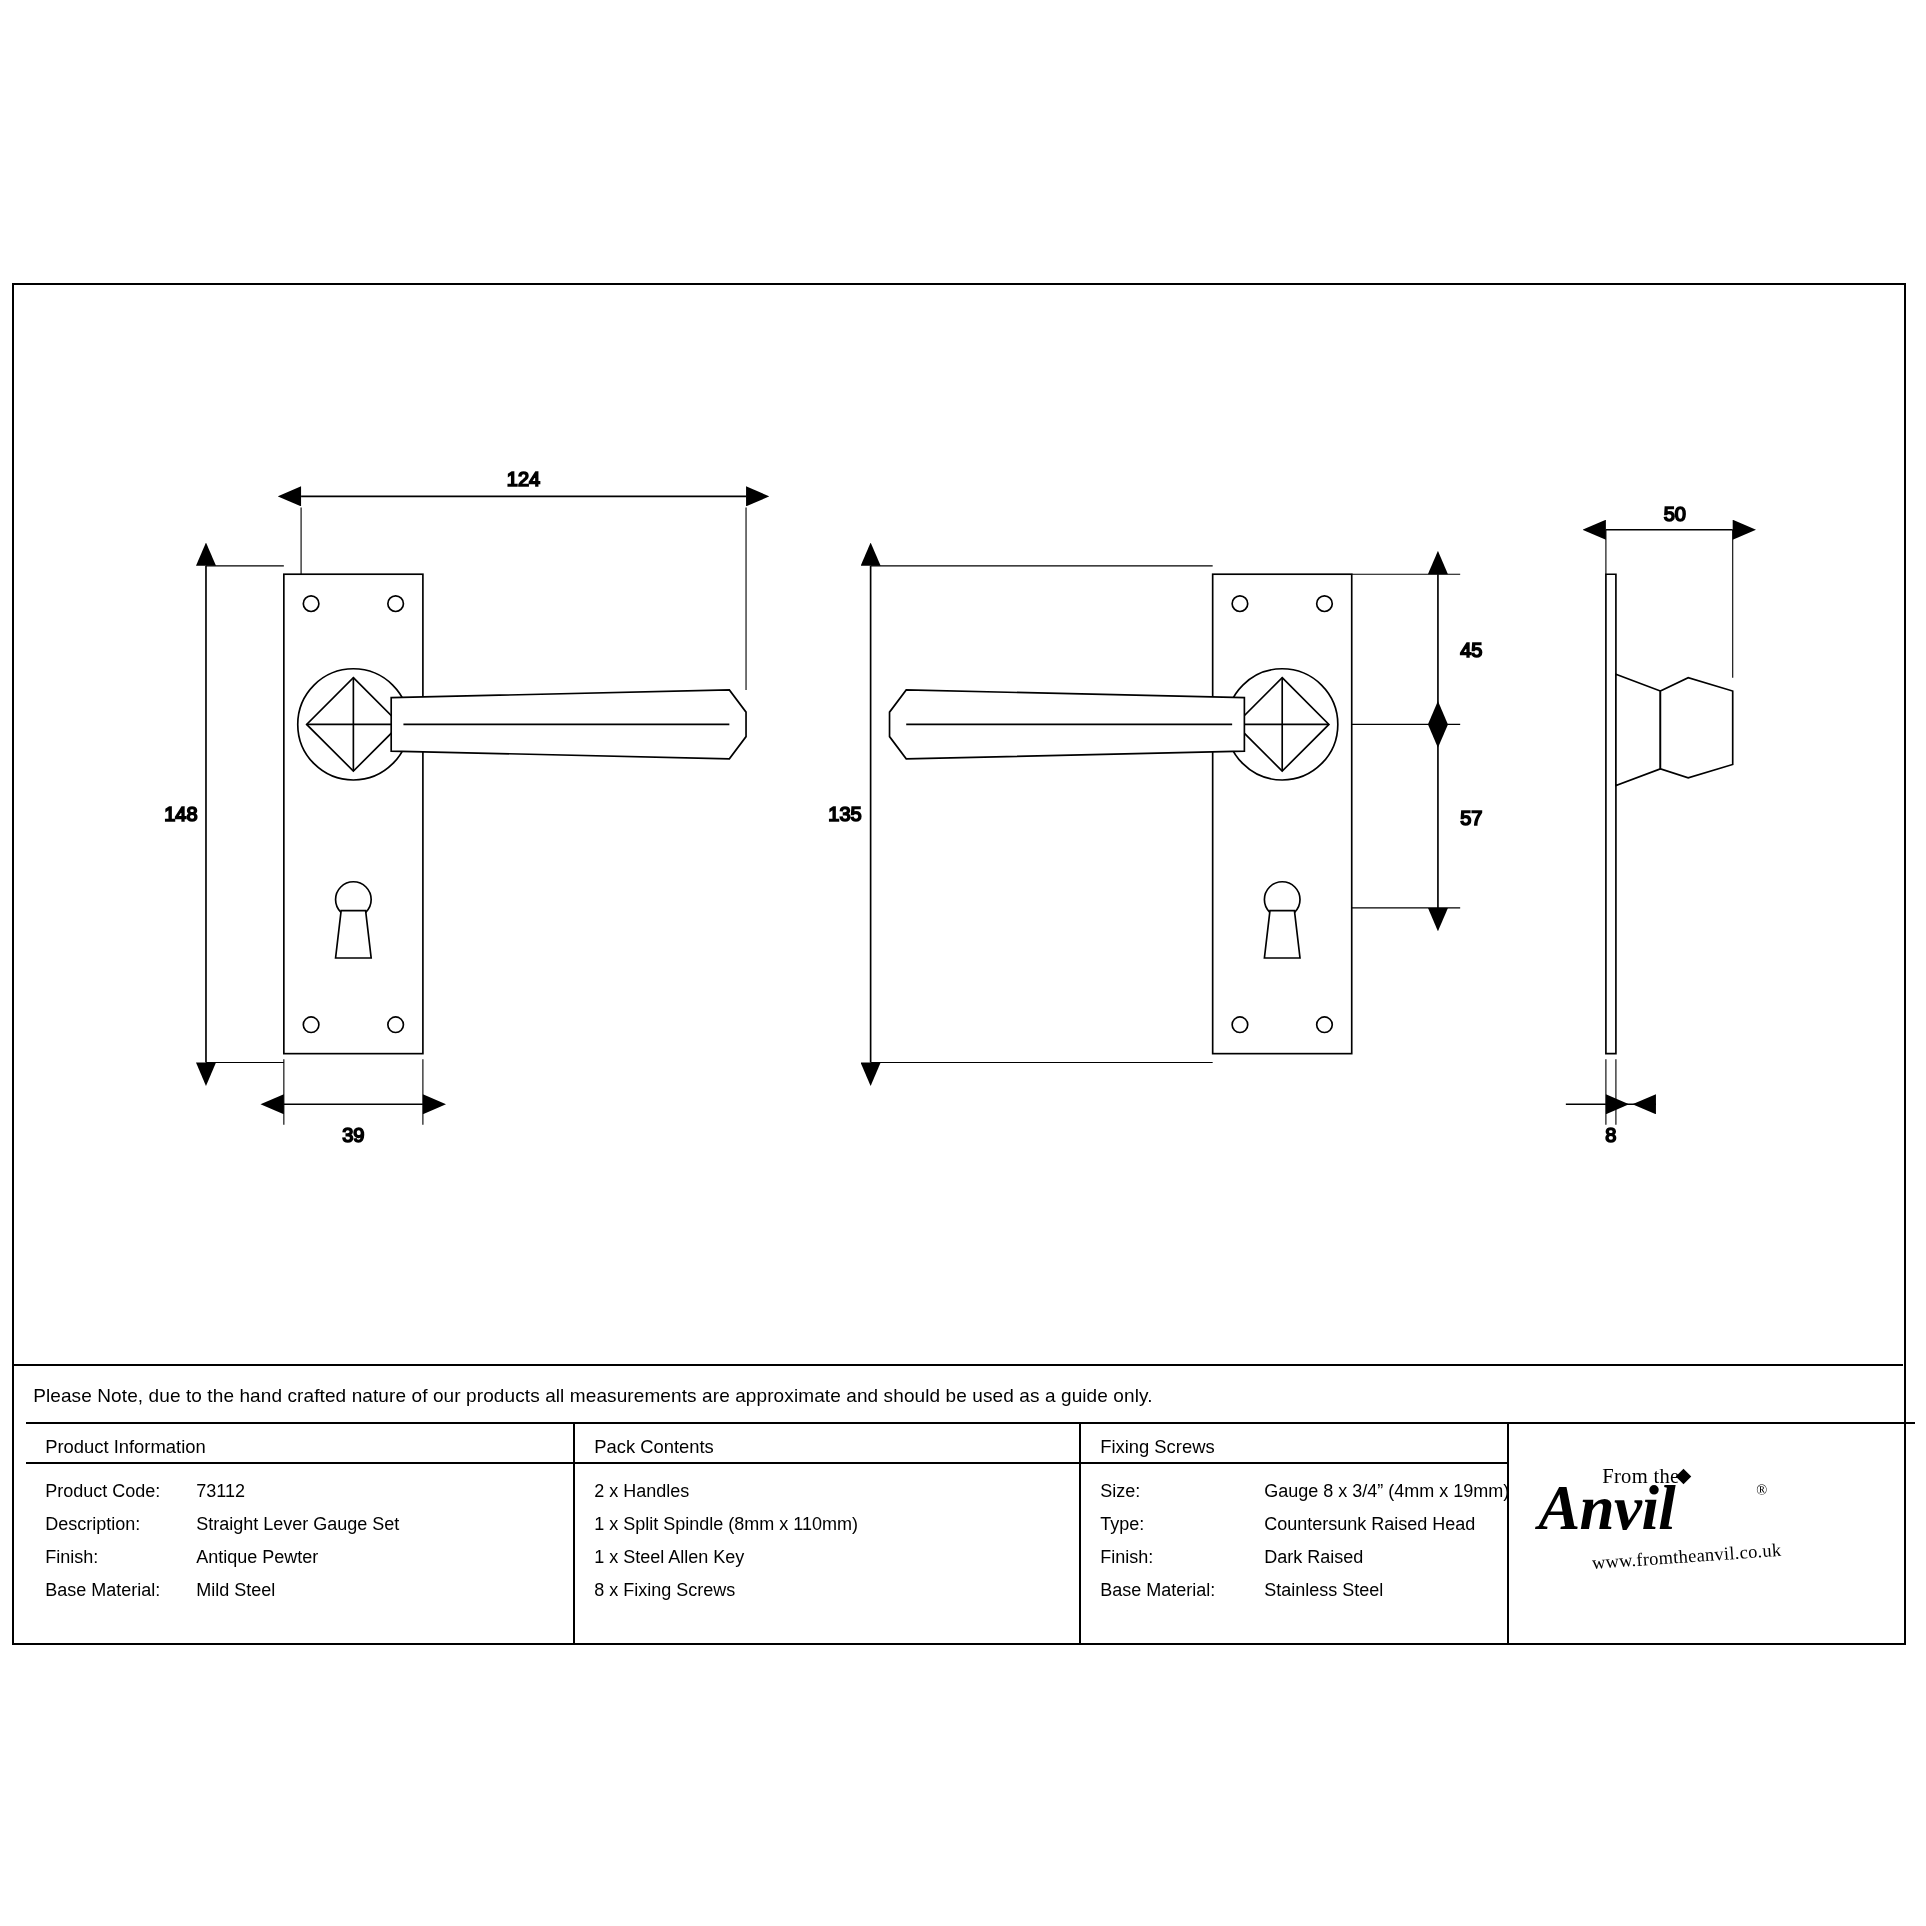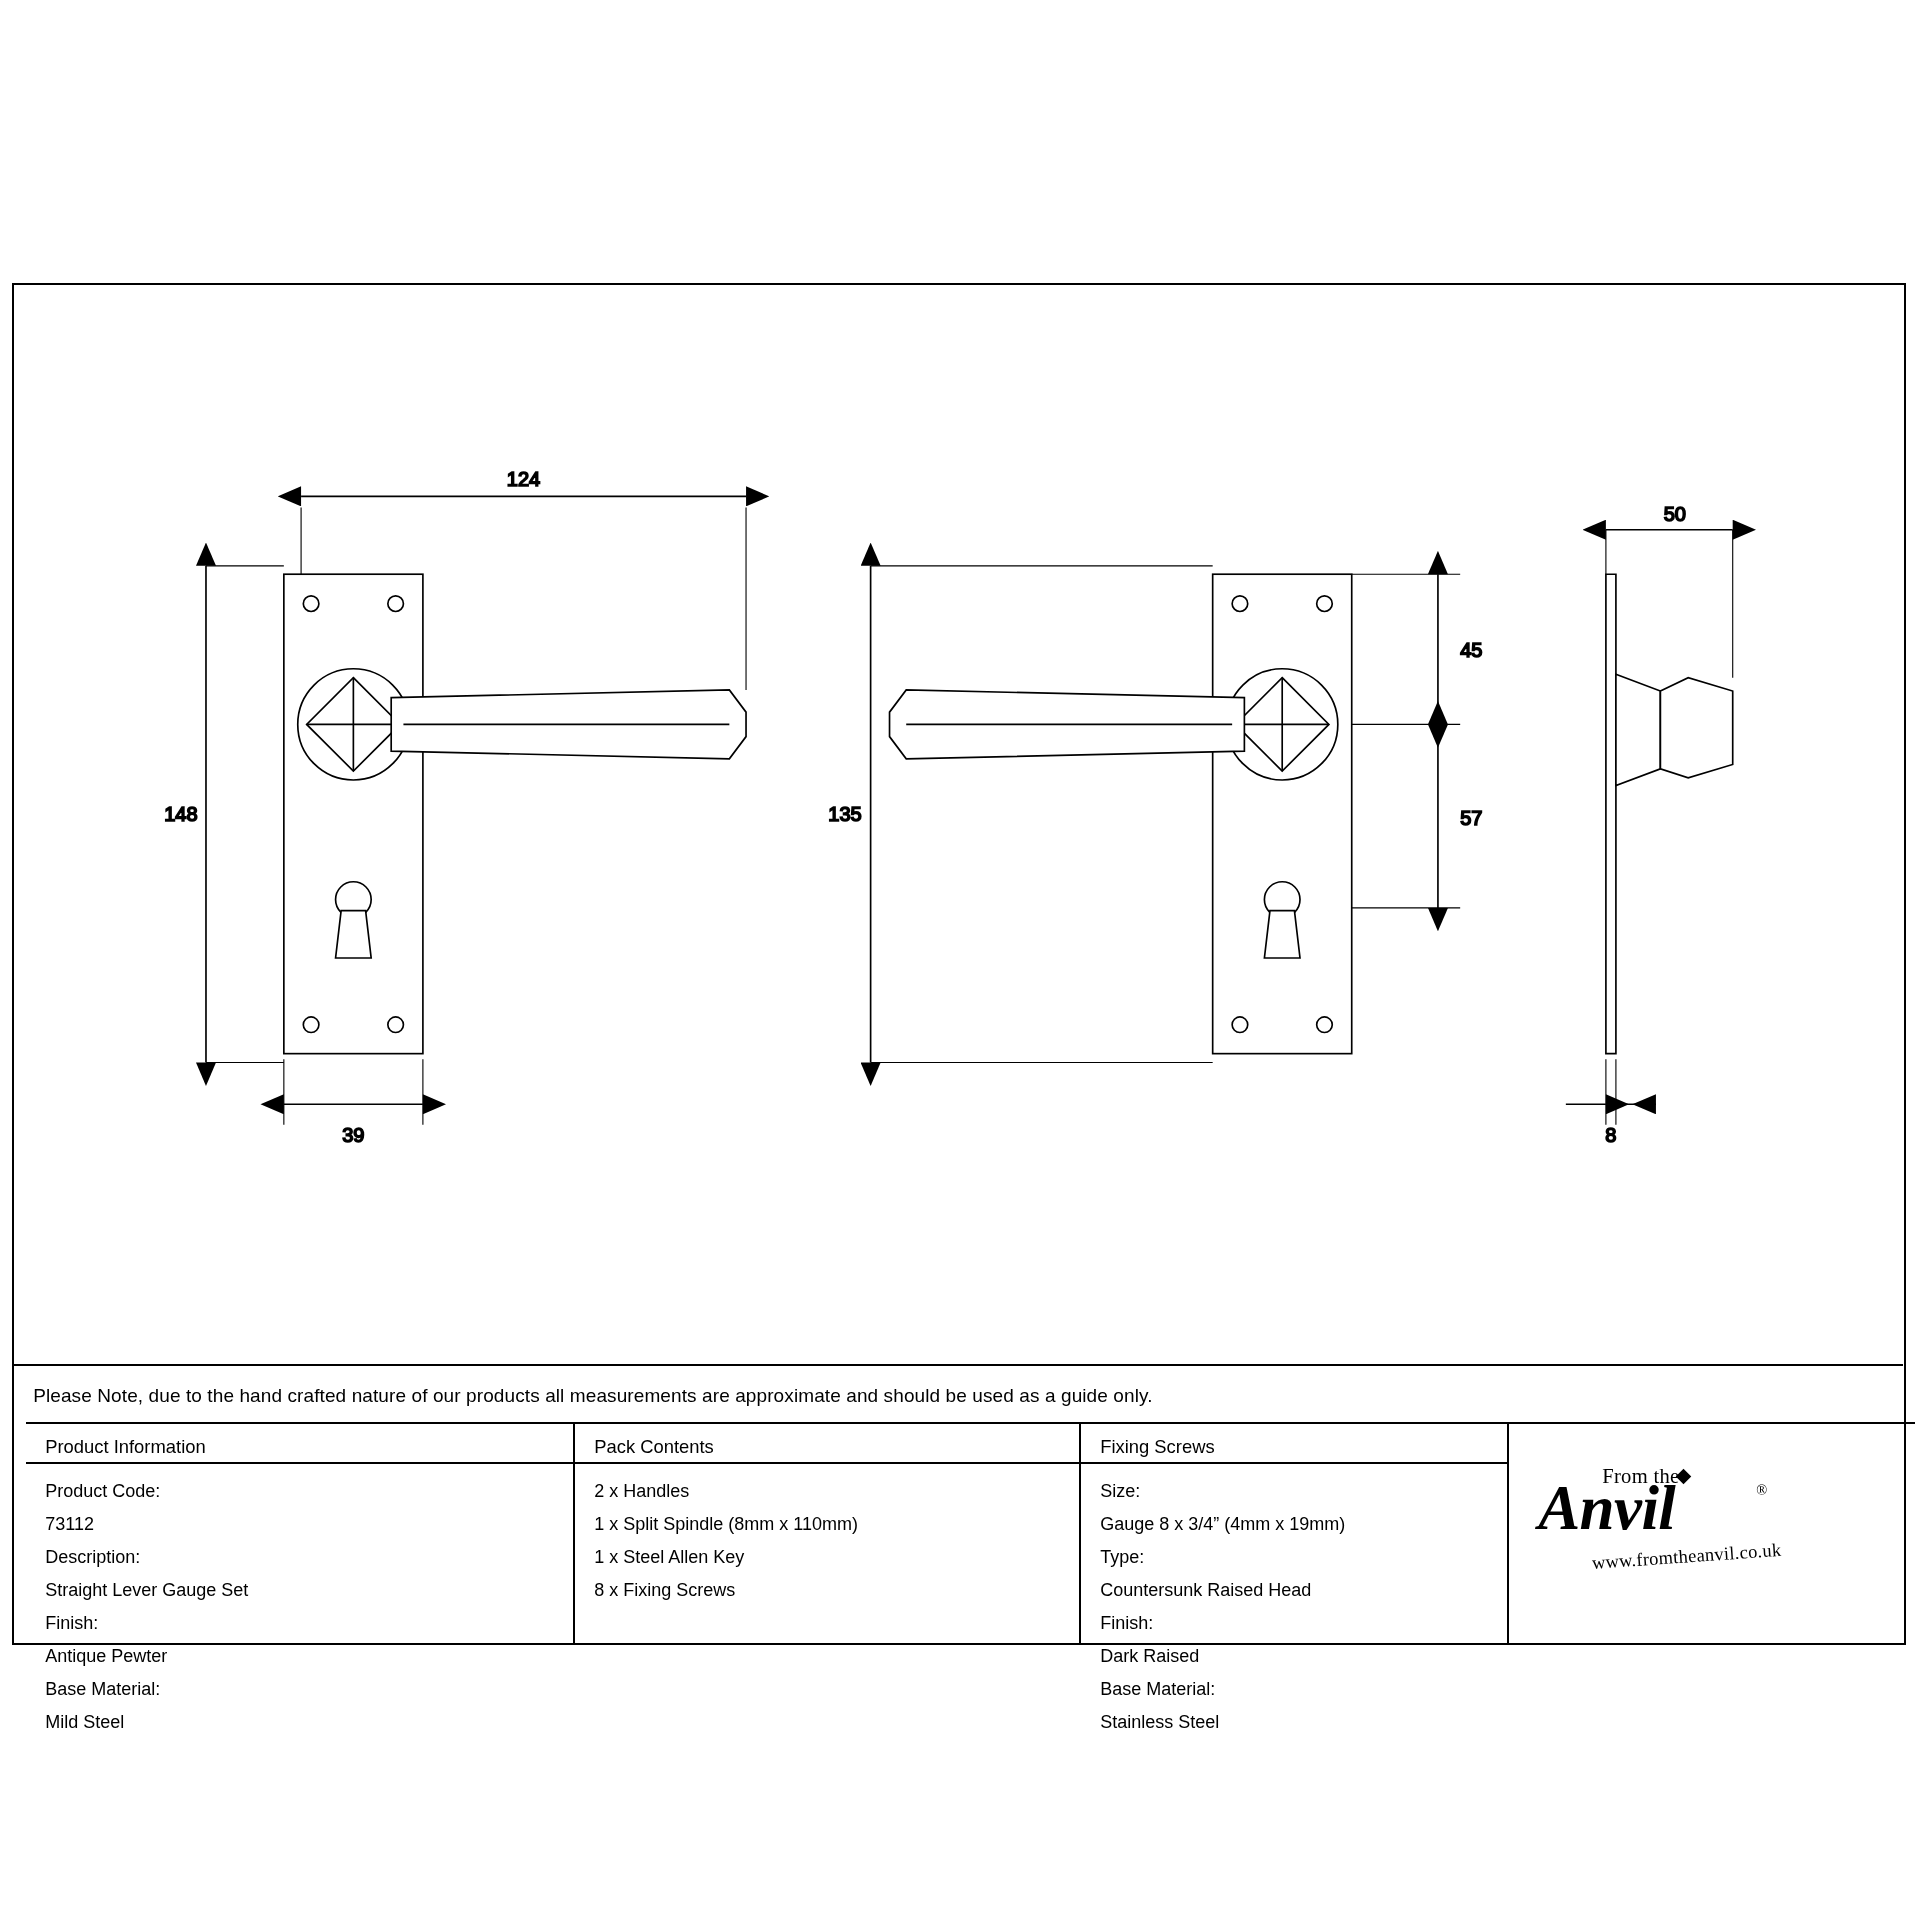--- a/index.html
+++ b/index.html
@@ -91,21 +91,21 @@
     height: 1.7px;
     background: #000;
   }
   .kv {
     position: absolute;
     left: 19px;
     top: 51px;
     font-size: 18px;
     line-height: 33px;
   }
-  .kv .row { display: flex; flex-direction: column; }
+  .kv .row { display: flex; }
   .kv .k { width: 151px; flex: none; }
   .kv .v { flex: none; white-space: nowrap; }
   .c3 .kv .k { width: 164px; }
   .list {
     position: absolute;
     left: 19px;
     top: 51px;
     font-size: 18px;
     line-height: 33px;
   }

